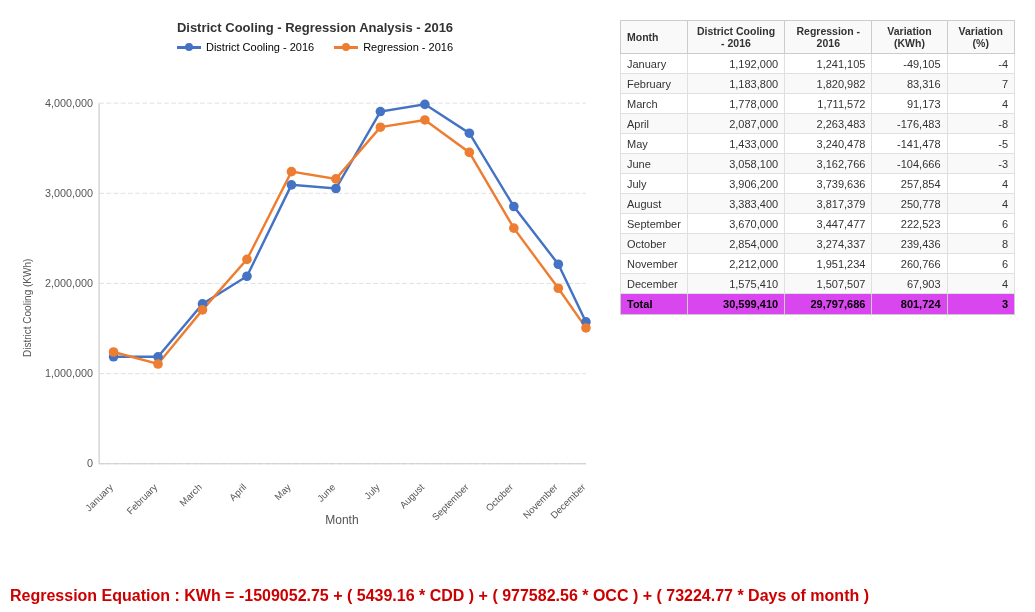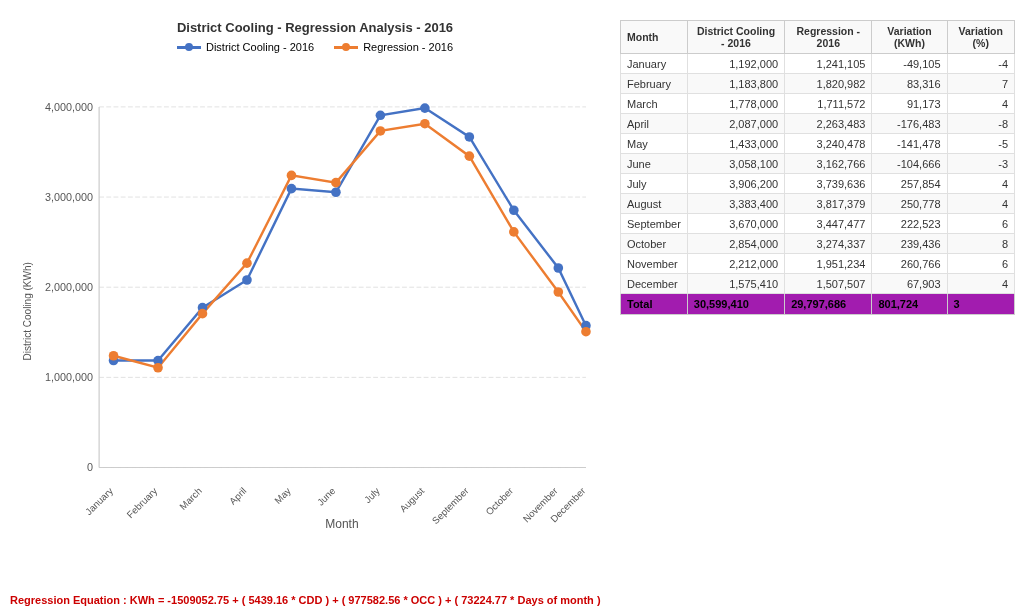--- a/index.html
+++ b/index.html
@@ -95,34 +95,34 @@
     table tbody td {
       border: 1px solid #e0e0e0;
       padding: 3.5px 6px;
       text-align: right;
       color: #333;
     }
     table tbody td.month-cell {
       text-align: left;
     }
     table tfoot tr {
-      background: #a21caf;
+      background: #d946ef;
       font-weight: bold;
     }
     table tfoot td {
       border: 1px solid #ccc;
       padding: 4px 6px;
-      text-align: left;
+      text-align: right;
     }
     table tfoot td.month-cell {
       text-align: left;
     }
     .regression-eq {
       padding: 8px 10px 4px 10px;
-      font-size: 11px;
+      font-size: 16px;
       color: #c00;
       font-weight: bold;
       line-height: 1.5;
     }
   </style>
 </head>
 <body>
 
 <div class="main-content">
   <div class="chart-section">

